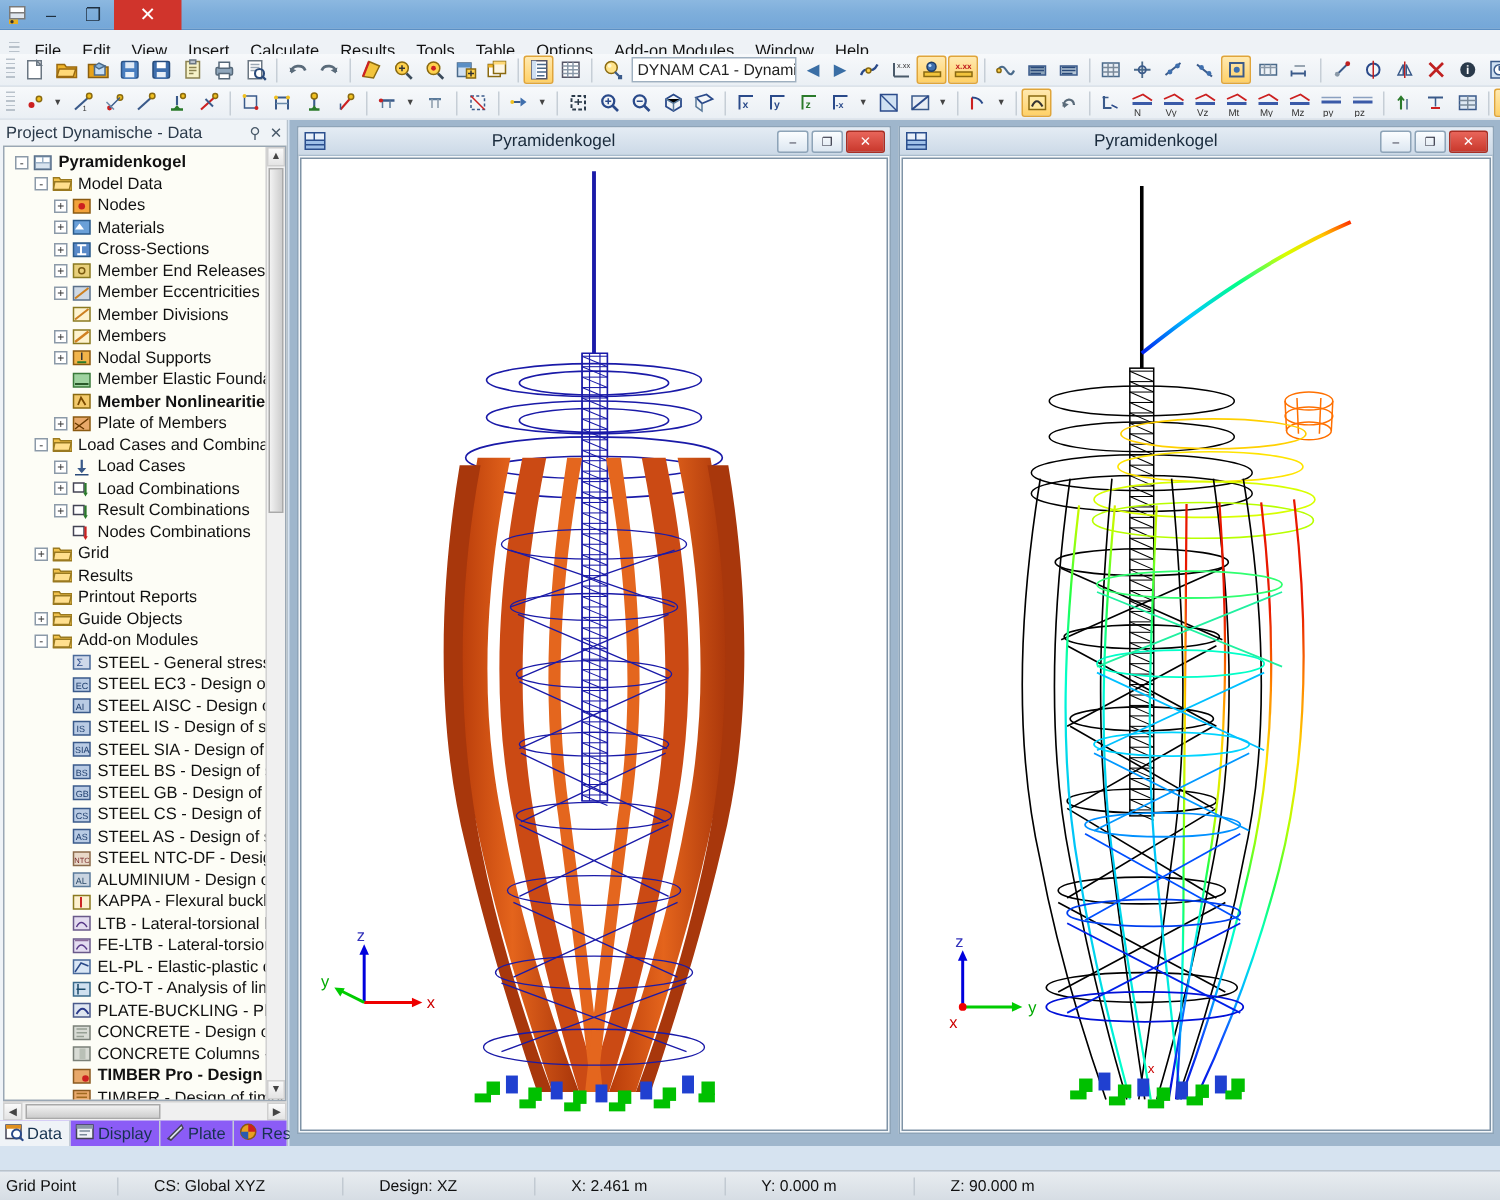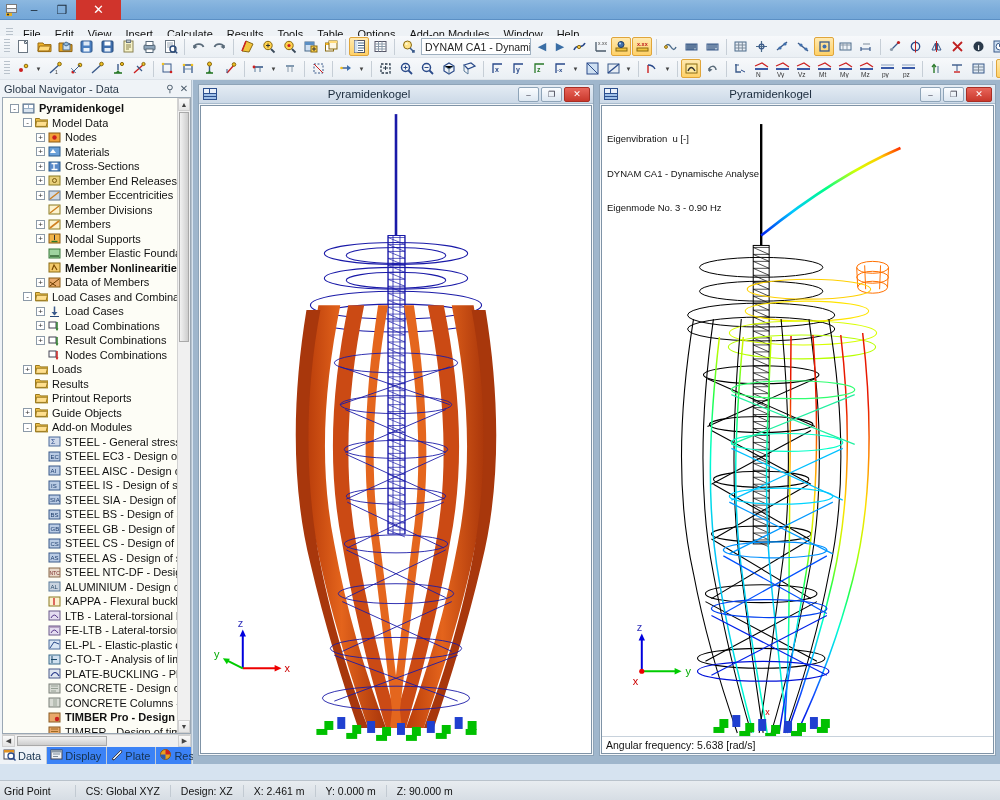--- a/index.html
+++ b/index.html
@@ -114,21 +114,21 @@
      background:linear-gradient(to bottom,#fafafa,#e4e4e4); border:1px solid #cfcfcf;}
   .sbar-v .ar.up { top:0; } .sbar-v .ar.dn { bottom:0; }
   .sbar-h { height:13px; background:#f0f0f0; display:flex; align-items:stretch;
     border-top:1px solid #d2d2d2; margin-left:2px; }
   .sbar-h .ar { width:13px; display:flex; align-items:center; justify-content:center;
     font-size:7px; color:#444; background:linear-gradient(to bottom,#fafafa,#e4e4e4);
     border:1px solid #cfcfcf;}
   .sbar-h .track { flex:1; position:relative; }
   .sbar-h .thumb { position:absolute; left:2px; width:90px; top:1px; bottom:1px;
     background:linear-gradient(to bottom,#f2f2f2,#cdcdcd); border:1px solid #a9a9a9;}
-  .nav-tabs { height:17px; display:flex; align-items:stretch; background:#3b82f6; }
+  .nav-tabs { height:17px; display:flex; align-items:stretch; background:#8b5cf6; }
   .nav-tab { display:flex; align-items:center; padding:0 5px 0 3px; font-size:11px;
      color:#16324f; border-right:1px solid #c3ccd5; gap:2px;}
   .nav-tab.active { background:#eff3f7; }
 
   
   .mdi { position:absolute; left:193px; top:80px; width:807px; height:684px;
     background:#9fb6cc; }
   .vp {
     position:absolute; background:#f4f7fa; border:1px solid #8ea4b8;
     display:flex; flex-direction:column;
@@ -152,30 +152,30 @@
     font-size:10.5px; color:#111; display:flex; align-items:center; padding-left:4px;
     border-top:1px solid #c8d2dc; background:#fff; }
   .ovl-text { position:absolute; left:5px; top:4px; font-size:9.5px; color:#111;
     line-height:11.5px; white-space:pre; }
 
   
   .statusbar {
     position:absolute; left:0; top:780px; width:1000px; height:20px;
     background:linear-gradient(to bottom,#e8ecf0,#d6dde4);
     border-top:1px solid #b9c2cb; display:flex; align-items:center;
-    font-size:10.5px; color:#111;gap:24px;
+    font-size:10.5px; color:#111;
   }
   .sb-left { padding-left:4px; }
   .sb-flags { margin-left:auto; display:flex; gap:2px; }
   .sb-flag { border:1px solid #9aa7b4; background:#e2e8ee; padding:1px 4px;
     font-size:10px; line-height:12px; color:#222;}
   .sb-flag.inactive { color:#444; }
   .sb-fields { display:flex; }
-  .sb-f { padding:0 10px; min-width:60px; border-left:1px solid #c2cad2;
-    white-space:nowrap; }
+  .sb-f { padding:0 24px; min-width:60px; border-left:1px solid #c2cad2;
+    white-space:nowrap;margin-left:27px; }
 </style>
 </head>
 <body>
 
 <div id="app">
 
   <div class="titlebar">
     <span class="app-icon">
       <svg width="16" height="16" viewBox="0 0 16 16">
         <rect x="2" y="2" width="11" height="9" fill="#7a7a7a"></rect>
@@ -812,21 +812,21 @@
           <rect x="3" y="5.3" width="3" height="2" fill="#f0c020"></rect>
         <rect x="3" y="7.6" width="3" height="2" fill="#2aa02a"></rect>
           <rect x="3" y="9.9" width="3" height="2" fill="#2040c0"></rect>
         <path d="M7.5 4h5M7.5 6.5h5M7.5 9h5M7.5 11.5h4" stroke="#7a8a9a"></path>
         </svg>
       </div>
   </div>
 
   <div class="navigator">
     <div class="nav-header">
-      <span class="hdr-title">Global Navigator - Data</span>
+      <span class="hdr-title">Project Dynamische - Data</span>
       <span class="pin">⚲</span>
       <span class="x">✕</span>
     </div>
     <div class="tree-wrap">
       <div class="tree" id="tree-holder">
           <div class="tnode bold" style="padding-left: 4px;">
             <span class="exp">
               <span class="box">-</span>
             </span>
             <span class="ico">
@@ -969,21 +969,21 @@
           <div class="tnode" style="padding-left: 30px;">
             <span class="exp">
               <span class="box">+</span>
             </span>
             <span class="ico">
               <svg width="13" height="13" viewBox="0 0 13 13">
                 <rect x="1" y="2" width="11" height="9" fill="#e8a96a" stroke="#8a5a10"></rect>
                 <path d="M2 10 L11 3M2 6 L8 10" stroke="#6a3a00"></path>
               </svg>
             </span>
-            <span class="lbl">Data of Members</span>
+            <span class="lbl">Plate of Members</span>
           </div>
           <div class="tnode" style="padding-left: 17px;">
             <span class="exp">
               <span class="box">-</span>
             </span>
             <span class="ico">
               <svg width="13" height="13" viewBox="0 0 13 13">
                 <path d="M0.5 2.5h4l1 1.4h7.5v7H0.5z" fill="#f0c14b" stroke="#9a7a20"></path>
                 <path d="M1.5 5.2h11l-1.3 5.2H0.6z" fill="#ffdf8e" stroke="#9a7a20"></path>
               </svg>
@@ -1043,21 +1043,21 @@
           <div class="tnode" style="padding-left: 17px;">
             <span class="exp">
               <span class="box">+</span>
             </span>
             <span class="ico">
               <svg width="13" height="13" viewBox="0 0 13 13">
                 <path d="M0.5 2.5h4l1 1.4h7.5v7H0.5z" fill="#f0c14b" stroke="#9a7a20"></path>
                 <path d="M1.5 5.2h11l-1.3 5.2H0.6z" fill="#ffdf8e" stroke="#9a7a20"></path>
               </svg>
             </span>
-            <span class="lbl">Loads</span>
+            <span class="lbl">Grid</span>
           </div>
           <div class="tnode" style="padding-left: 17px;">
             <span class="exp"></span>
             <span class="ico">
               <svg width="13" height="13" viewBox="0 0 13 13">
                 <path d="M0.5 2.5h4l1 1.4h7.5v7H0.5z" fill="#f0c14b" stroke="#9a7a20"></path>
                 <path d="M1.5 5.2h11l-1.3 5.2H0.6z" fill="#ffdf8e" stroke="#9a7a20"></path>
               </svg>
             </span>
             <span class="lbl">Results</span>
@@ -1804,26 +1804,20 @@
             <path d="M40 530 l-3.2 7 h6.4 z" fill="#0000dd"></path>
             <text x="35" y="528" font-size="11" fill="#3333bb" font-family="sans-serif">z</text>
             <line x1="40" y1="568" x2="76" y2="568" stroke="#00cc00" stroke-width="2"></line>
             <path d="M80 568 l-7 -3.2 v6.4 z" fill="#00cc00"></path>
             <text x="84" y="572" font-size="11" fill="#00aa00" font-family="sans-serif">y</text>
             <circle cx="40" cy="568" r="2.6" fill="#ee0000"></circle>
             <text x="31" y="582" font-size="11" fill="#cc0000" font-family="sans-serif">x</text>
           </g>
         </svg>
 
-        <div class="ovl-text">
-          <div>Eigenvibration  u [-]</div>
-          <div>DYNAM CA1 - Dynamische Analyse</div>
-          <div>Eigenmode No. 3 - 0.90 Hz</div>
-        </div>
-        <div class="vp-status">Angular frequency: 5.638 [rad/s]</div>
       </div>
     </div>
 
   </div>
 
   <div class="statusbar">
     <span class="sb-left">Grid Point</span>
     <span class="sb-fields" id="fields-holder">
         <span class="sb-f">CS: Global XYZ</span>
         <span class="sb-f">Design: XZ</span>

